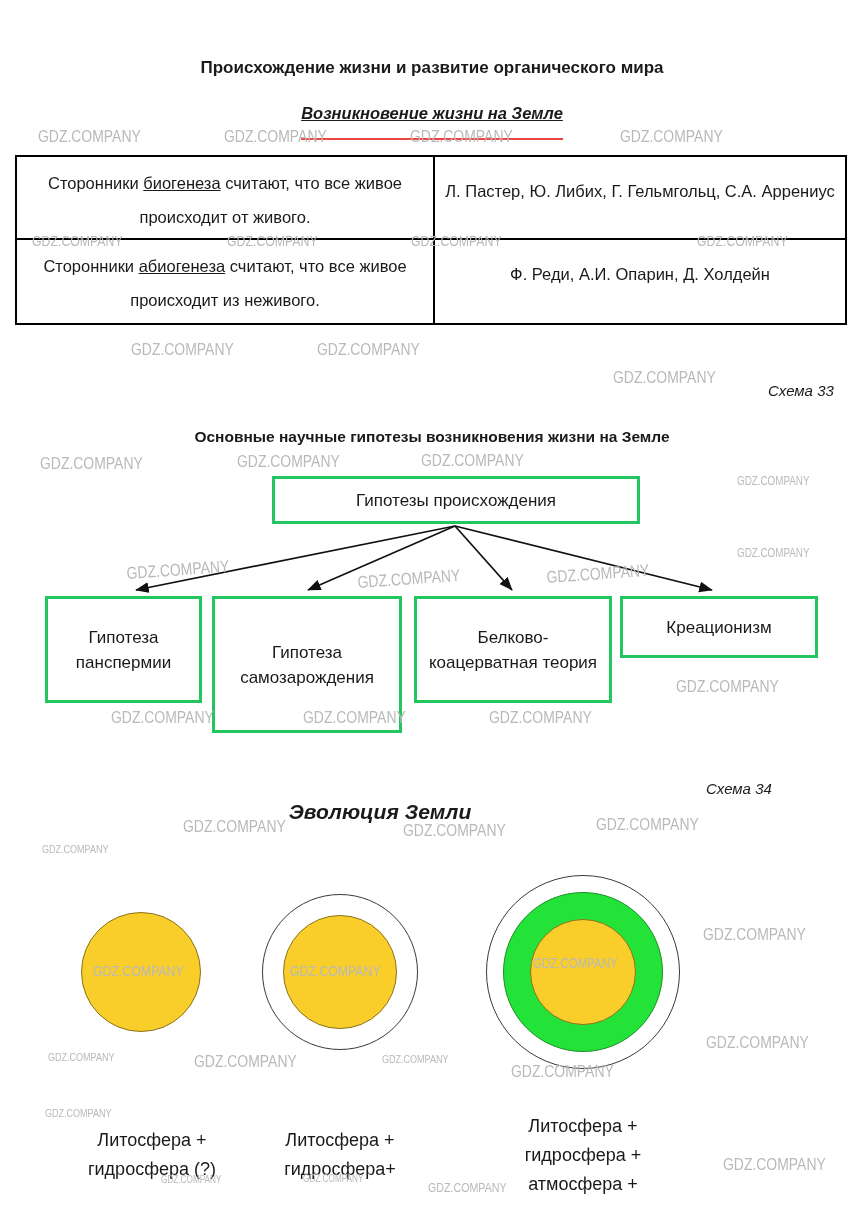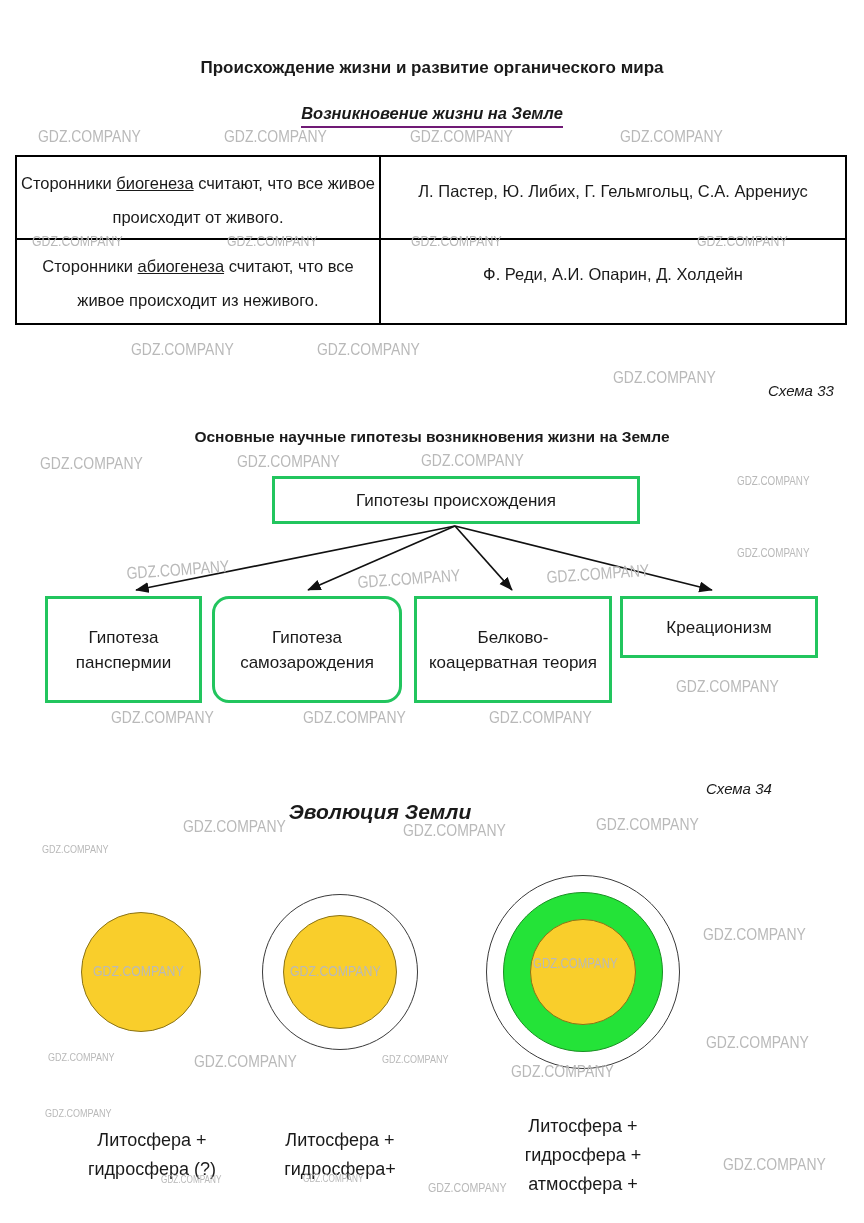--- a/index.html
+++ b/index.html
@@ -52,22 +52,23 @@
   .section-title-1 {
     position: absolute;
     left: 0; top: 104px;
     width: 864px;
     text-align: center;
     font-weight: bold;
     font-style: italic;
     font-size: 16.5px;
   }
   .section-title-1 span {
-    border-bottom: 2px solid #701a75;
-    padding-bottom: 4px;
+    border-bottom: 2px solid #ef4444;
+    padding-bottom: 16px;
+    text-decoration: underline;
   }
   .section-title-2 {
     position: absolute;
     left: 0; top: 428px;
     width: 864px;
     text-align: center;
     font-weight: bold;
     font-size: 15.5px;
   }
   .section-title-3 {
@@ -109,21 +110,21 @@
     box-sizing: border-box;
     display: flex;
     align-items: flex-start;
     justify-content: center;
     padding-top: 9px;
     font-size: 16.5px;
     line-height: 34px;
     text-align: center;
   }
   #origin-table .cell.left {
-    width: 364px;
+    width: 418px;
     border-right: 2px solid #000;
   }
   #origin-table .cell.right { flex: 1; margin-top: 8px; }
   .u { text-decoration: underline; }
 
   
   .nodebox {
     position: absolute;
     border: 3px solid #22c55e;
     background: #fff;
@@ -131,21 +132,21 @@
     display: flex;
     align-items: center;
     justify-content: center;
     text-align: center;
     font-size: 17px;
     line-height: 25px;
     padding: 2px 8px;
   }
   #node-root { left: 272px; top: 476px; width: 368px; height: 48px; }
   #node-h1   { left: 45px;  top: 596px; width: 157px; height: 107px; }
-  #node-h2   { left: 212px; top: 596px; width: 190px; height: 107px; border-radius: 17px; }
+  #node-h2   { left: 212px; top: 596px; width: 190px; height: 137px; }
   #node-h3   { left: 414px; top: 596px; width: 198px; height: 107px; }
   #node-h4   { left: 620px; top: 596px; width: 198px; height: 62px; }
 
   #arrows {
     position: absolute;
     left: 0; top: 0;
     width: 864px; height: 1223px;
     pointer-events: none;
   }
 

